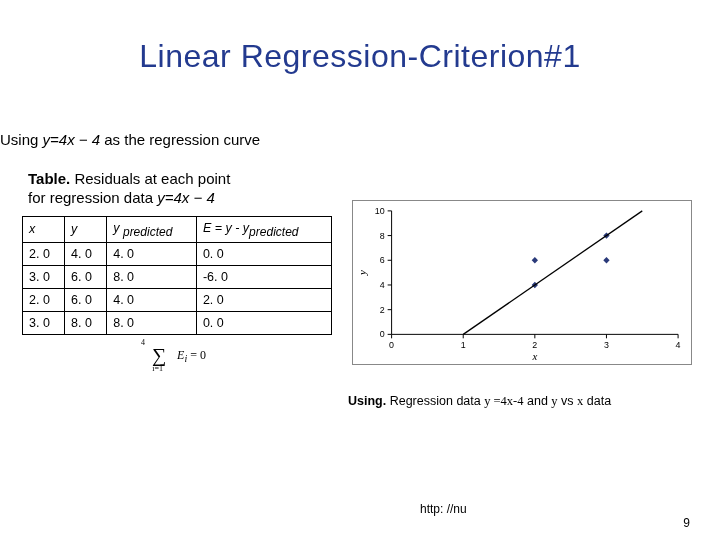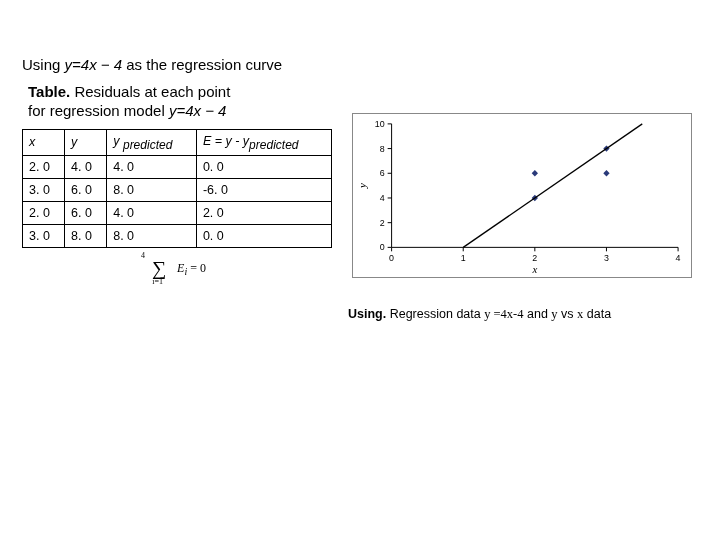--- a/index.html
+++ b/index.html
@@ -1,21 +1,21 @@
 <!DOCTYPE html>
 <html><head>
 <meta charset="utf-8">
 <style>
   * { box-sizing: border-box; margin: 0; padding: 0; }
   html, body { width: 720px; height: 540px; font-family: Arial, Helvetica, sans-serif; background: #fff; color: #000; }
   .slide { width: 720px; height: 540px; position: relative; padding: 0; }
   .title { color: #233a8f; font-size: 32px; font-weight: 400; text-align: center; padding-top: 38px; letter-spacing: 0.5px; }
-  .usingline { font-size: 15px; padding-left: 22px; margin-top: 56px; }
+  .usingline { font-size: 15px; margin-top: 56px; }
   .usingline .eqn { font-style: italic; }
-  .tablecap { font-size: 15px; padding-left: 28px; margin-top: 10px; line-height: 1.25; }
+  .tablecap { font-size: 15px; padding-left: 28px; margin-top: 22px; line-height: 1.25; }
   .tablecap .bold { font-weight: 700; }
   .tablecap .eqn { font-style: italic; }
   .content { position: relative; height: 230px; }
   .tblwrap { position: absolute; left: 22px; top: 8px; width: 310px; }
   table.res { border-collapse: collapse; width: 100%; font-size: 12.5px; }
   table.res th, table.res td { border: 1px solid #000; padding: 4px 6px; text-align: left; }
   table.res th { font-weight: 400; font-style: italic; }
   table.res th .sub, table.res td .sub { font-size: 12px; vertical-align: sub; font-style: italic; }
   table.res th:nth-child(4) { font-style: normal; }
   .sumline { text-align: center; padding-top: 6px; font-size: 12px; font-family: 'Times New Roman', serif; }
@@ -29,28 +29,29 @@
   .figcap .it { font-family: 'Times New Roman', serif; }
   .footer { position: absolute; bottom: 8px; left: 0; right: 0; height: 30px; font-size: 12px; }
   .footer .url1 { position: absolute; left: 420px; top: 0; }
   .footer .url2 { position: absolute; left: 258px; top: 14px; }
   .footer .pg { position: absolute; right: 30px; top: 14px; }
 </style>
 </head>
 <body>
 <div class="slide">
 
+<h1 class="title">Linear Regression-Criterion#1</h1>
 
 <p class="usingline">
   <span>Using </span><span class="eqn">y=4x − 4</span><span> as the regression curve</span>
 </p>
 
 <p class="tablecap">
   <span class="bold">Table.</span><span> Residuals at each point</span><br>
-  <span>for regression model </span><span class="eqn">y=4x − 4</span>
+  <span>for regression data </span><span class="eqn">y=4x − 4</span>
 </p>
 
 <div class="content">
   <div class="tblwrap">
     <table class="res">
       <tbody>
             <tr>
         <th>x</th>
         <th>y</th>
         <th><span>y </span><span class="sub">predicted</span></th>

